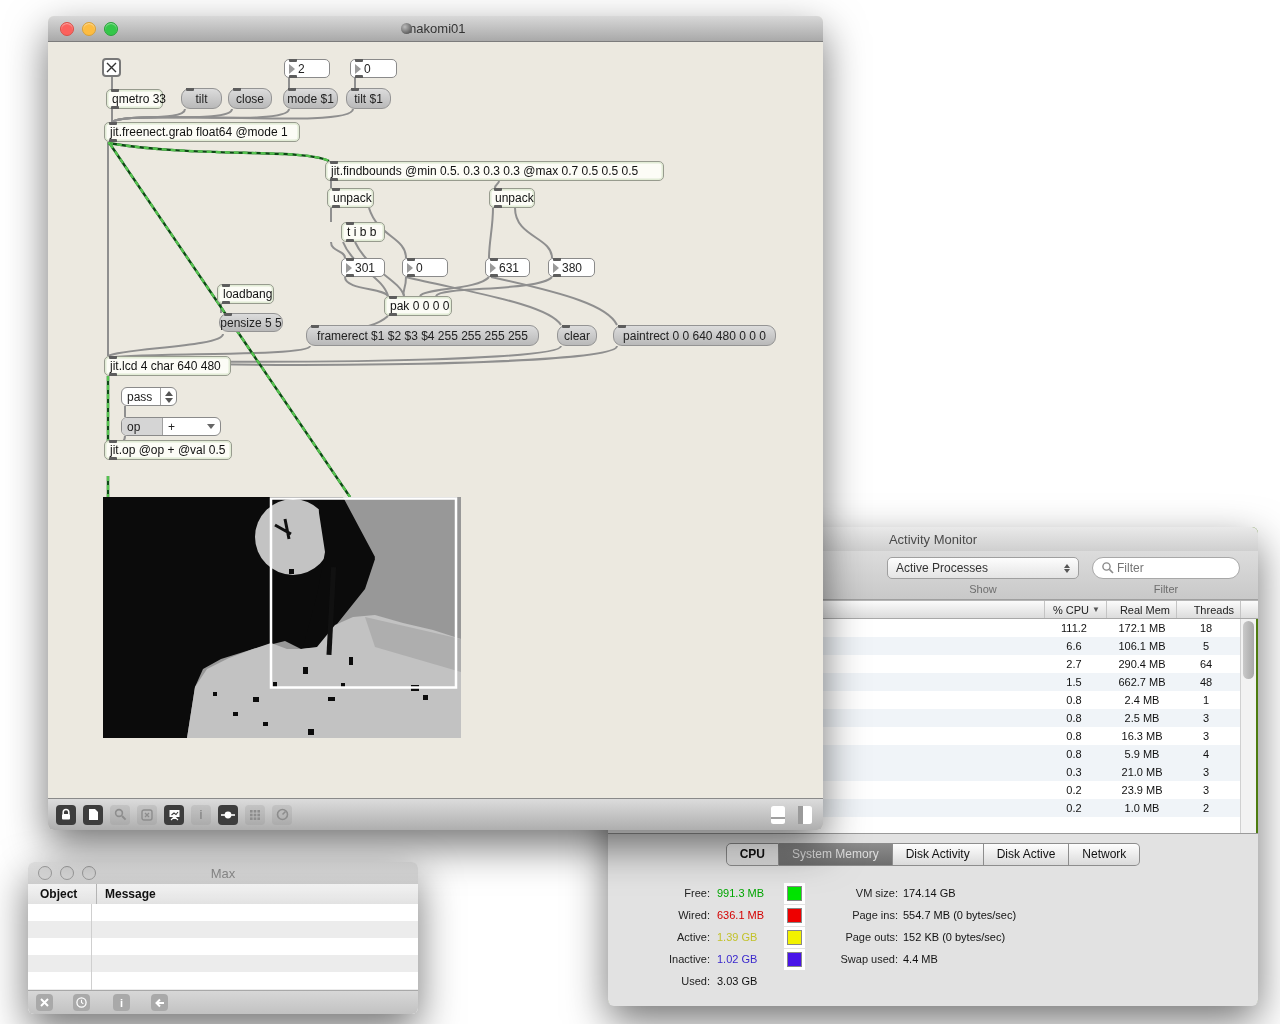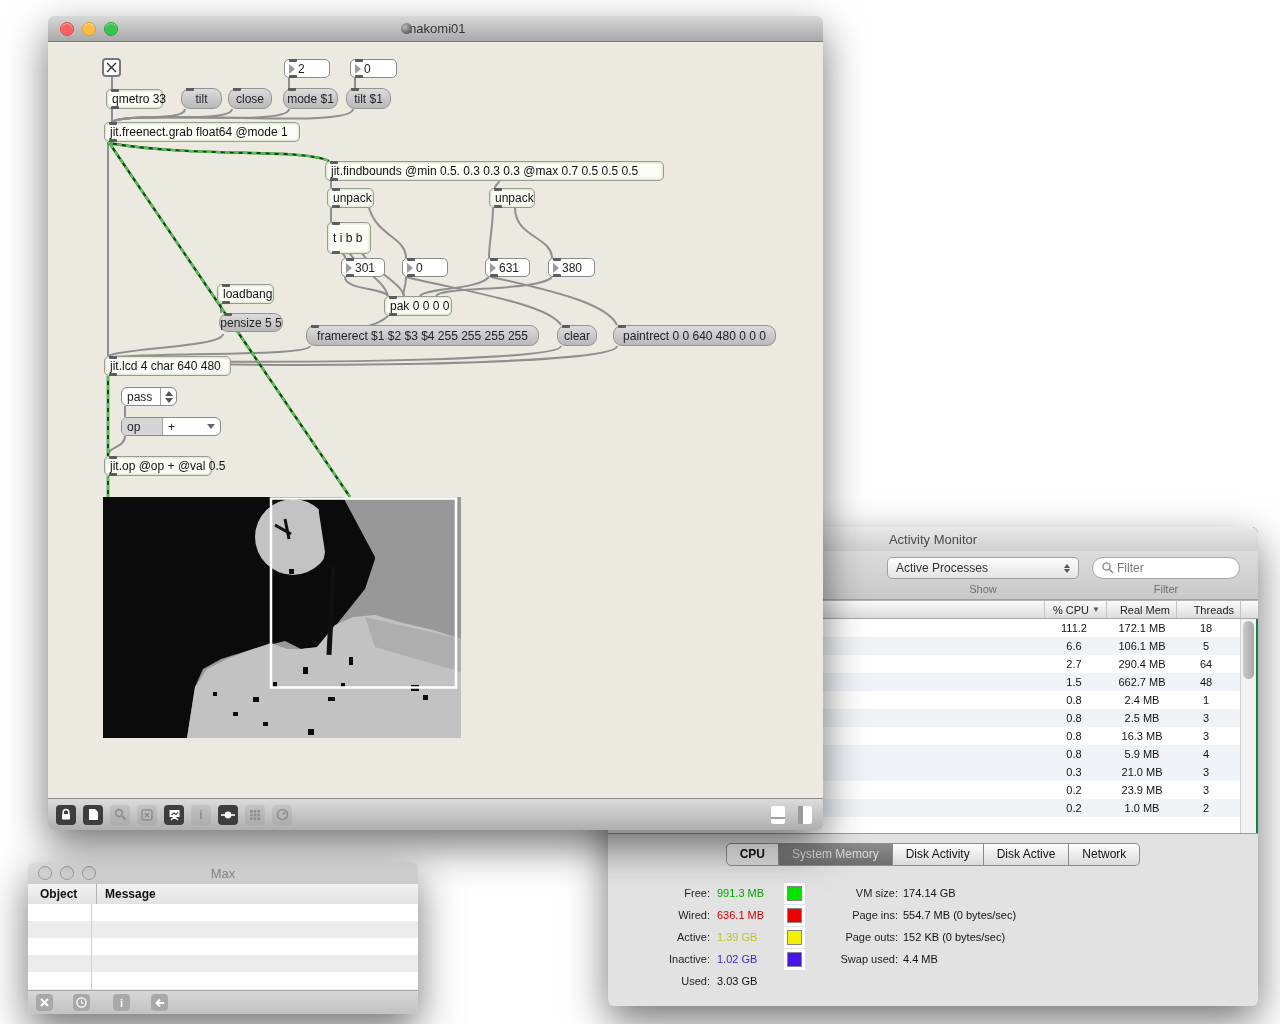--- a/index.html
+++ b/index.html
@@ -56,21 +56,21 @@
   .umenu .stepper{margin-left:auto;border-left:1px solid #a0a0a0;width:15px;height:100%;
     display:flex;flex-direction:column;align-items:center;justify-content:center;gap:2px;}
   .arr-up{width:0;height:0;border-left:4px solid transparent;border-right:4px solid transparent;border-bottom:5px solid #555;}
   .arr-dn{width:0;height:0;border-left:4px solid transparent;border-right:4px solid transparent;border-top:5px solid #555;}
   .statusbar{position:absolute;left:0;bottom:0;width:775px;height:32px;border-radius:0 0 6px 6px;
     background:linear-gradient(#dcdcdc,#aeaeae);border-top:1px solid #8a8a8a;display:flex;align-items:center;box-sizing:border-box;padding:0 8px;}
   .sbi{width:20px;height:20px;border-radius:4px;display:flex;align-items:center;justify-content:center;margin-right:7px;}
   .sbi.dark{background:#3d3d3d;}
   .sbi.gray{background:rgba(130,130,130,.18);}
   
-  #am{left:608px;top:527px;width:650px;height:478px;z-index:10;background:#15803d;}
+  #am{left:608px;top:527px;width:650px;height:478px;z-index:10;background:#4d7c0f;}
   #am .titlebar{background:linear-gradient(#e9e9e9,#cfcfcf);border-bottom:none;height:24px;}
   #am .wtitle{color:#4a4a4a;}
   .am-toolbar{position:relative;height:48px;background:linear-gradient(#dcdcdc,#c9c9c9);border-bottom:1px solid #9f9f9f;}
   .popup{position:absolute;left:279px;top:6px;width:192px;height:22px;background:linear-gradient(#fdfdfd,#e4e4e4);
     border:1px solid #9f9f9f;border-radius:5px;display:flex;align-items:center;font-size:12px;color:#333;padding:0 8px;box-sizing:border-box;}
   .popup .stp{margin-left:auto;display:flex;flex-direction:column;gap:1px;align-items:center;}
   .popup .stp i{display:block;width:0;height:0;border-left:3.5px solid transparent;border-right:3.5px solid transparent;}
   .searchf{position:absolute;left:484px;top:6px;width:148px;height:22px;background:#fff;border:1px solid #a8a8a8;
     border-radius:11px;display:flex;align-items:center;padding:0 8px;box-sizing:border-box;}
   .searchf input{border:none;outline:none;font-size:12px;width:100px;background:transparent;color:#333;}
@@ -384,21 +384,21 @@
       </div>
     <div class="pbox" style="left:58px;top:47px;width:57px;height:20px">qmetro 33</div>
     <div class="mbox" style="left:133px;top:46px;width:41px;height:21px">tilt</div>
     <div class="mbox" style="left:180px;top:46px;width:44px;height:21px">close</div>
     <div class="mbox" style="left:235px;top:46px;width:55px;height:21px">mode $1</div>
     <div class="mbox" style="left:298px;top:46px;width:45px;height:21px">tilt $1</div>
     <div class="pbox" style="left:56px;top:80px;width:196px;height:20px">jit.freenect.grab float64 @mode 1</div>
     <div class="pbox" style="left:277px;top:119px;width:339px;height:20px">jit.findbounds @min 0.5. 0.3 0.3 0.3 @max 0.7 0.5 0.5 0.5</div>
     <div class="pbox" style="left:279px;top:146px;width:47px;height:20px">unpack</div>
     <div class="pbox" style="left:441px;top:146px;width:46px;height:20px">unpack</div>
-    <div class="pbox" style="left:279px;top:180px;width:44px;height:32px">t i b b</div>
+    <div class="pbox" style="left:293px;top:180px;width:44px;height:20px">t i b b</div>
     <div class="nbox" style="left:293px;top:216px;width:44px;height:19px">
         <span class="tri"></span>
         <span>301</span>
       </div>
     <div class="nbox" style="left:354px;top:216px;width:46px;height:19px">
         <span class="tri"></span>
         <span>0</span>
       </div>
     <div class="nbox" style="left:437px;top:216px;width:45px;height:19px">
         <span class="tri"></span>
@@ -420,21 +420,21 @@
       <span class="stepper">
           <span class="arr-up"></span>
           <span class="arr-dn"></span>
         </span>
     </div>
     <div class="umenu" style="left:73px;top:375px;width:100px;height:19px">
       <span class="seg" style="background:#d5d5d5;border-radius:5px 0 0 5px;width:30px">op</span>
       <span class="seg" style="border-left:1px solid #a0a0a0;flex:1">+</span>
       <span style="margin-right:5px;width:0;height:0;border-left:4px solid transparent;border-right:4px solid transparent;border-top:5px solid #666"></span>
     </div>
-    <div class="pbox" style="left:56px;top:414px;width:108px;height:20px">jit.op @op + @val 0.5</div>
+    <div class="pbox" style="left:56px;top:398px;width:128px;height:20px">jit.op @op + @val 0.5</div>
 
     <svg style="position:absolute;left:55px;top:455px" width="358" height="241" viewBox="0 0 358 241">
       <rect x="0" y="0" width="358" height="241" fill="#989898"></rect>
       <polygon fill="#0b0b0b" points="0,0 224,0 250,25 272,62 262,92 238,122 216,150 198,152 182,144 150,152 118,162 100,172 92,190 84,241 0,241"></polygon>
       <ellipse cx="190" cy="40" rx="38" ry="38" fill="#c3c3c3"></ellipse>
       <path d="M172,28 l16,9 M182,22 l4,20" stroke="#111" stroke-width="3" fill="none"></path>
       <polygon fill="#0b0b0b" points="215,0 240,0 272,60 258,95 235,125 212,152 200,150 214,98 222,55 216,16"></polygon>
       <polygon fill="#c2c2c2" points="84,241 92,190 104,172 126,161 150,152 168,146 184,152 198,152 214,150 232,128 250,120 272,118 300,126 330,133 358,142 358,241"></polygon>
       <polygon fill="#aeaeae" points="262,120 358,142 358,175 272,150"></polygon>
       <rect x="226" y="70" width="5" height="88" fill="#111" transform="rotate(3 228 110)"></rect>

